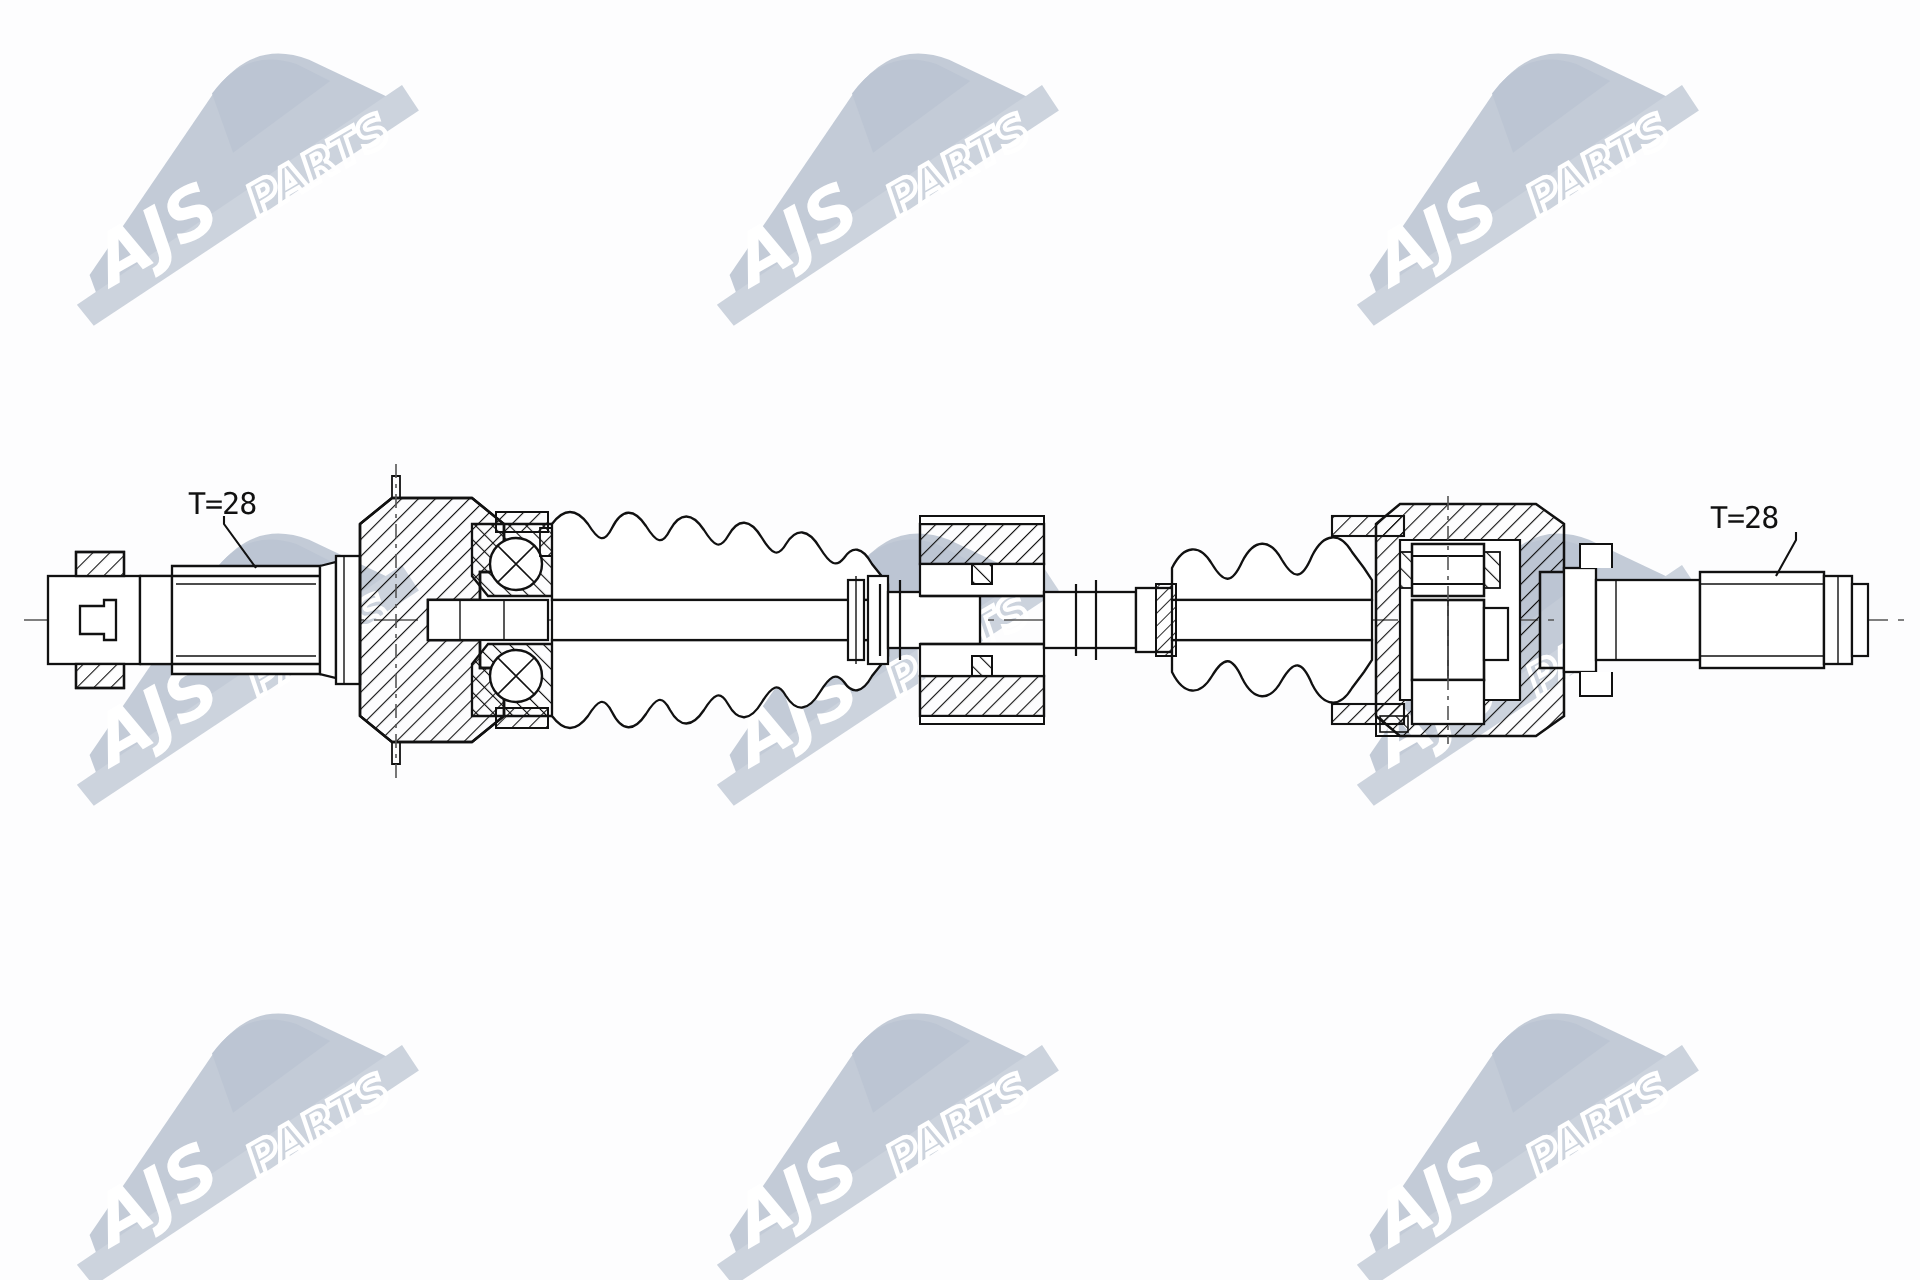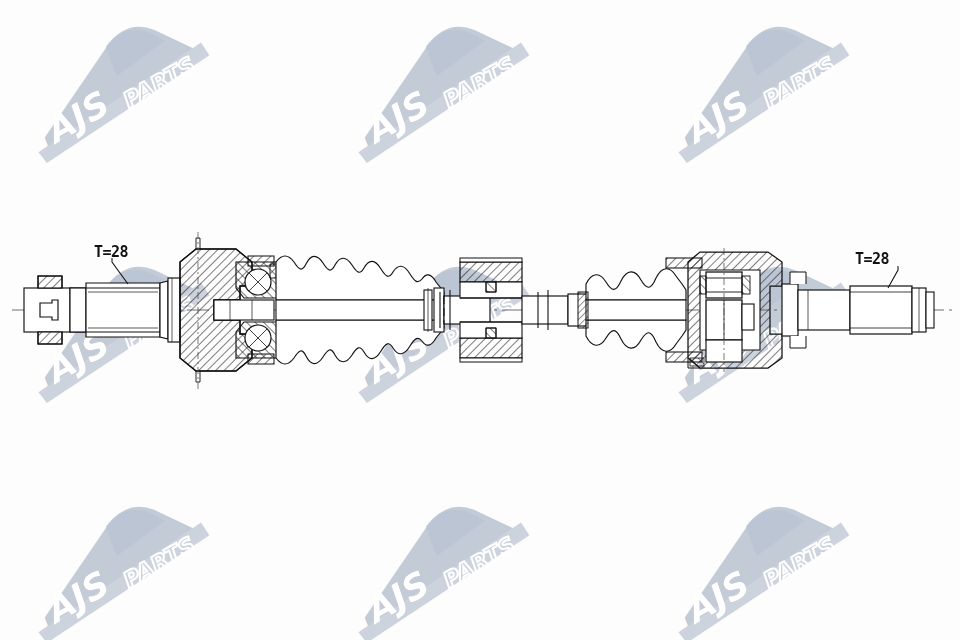--- a/index.html
+++ b/index.html
@@ -20,21 +20,21 @@
   .wm-tile svg{width:100%;height:100%;display:block;}
 
   
   #drawing-layer{position:absolute;left:0;top:0;width:960px;height:640px;}
   #drawing-layer svg{display:block;width:960px;height:640px;}
 
   
   .dim-label{
     position:absolute;
     font-family:"DejaVu Sans Mono","Liberation Mono",monospace;
-    font-size:15px;font-weight:700;color:#111;
+    font-size:15px;font-weight:400;color:#111;
     letter-spacing:-0.5px;white-space:nowrap;
   }
   #label-left{left:94px;top:243px;}
   #label-right{left:855px;top:250px;}
 </style>
 </head>
 <body>
 
 <div id="stage">
 

